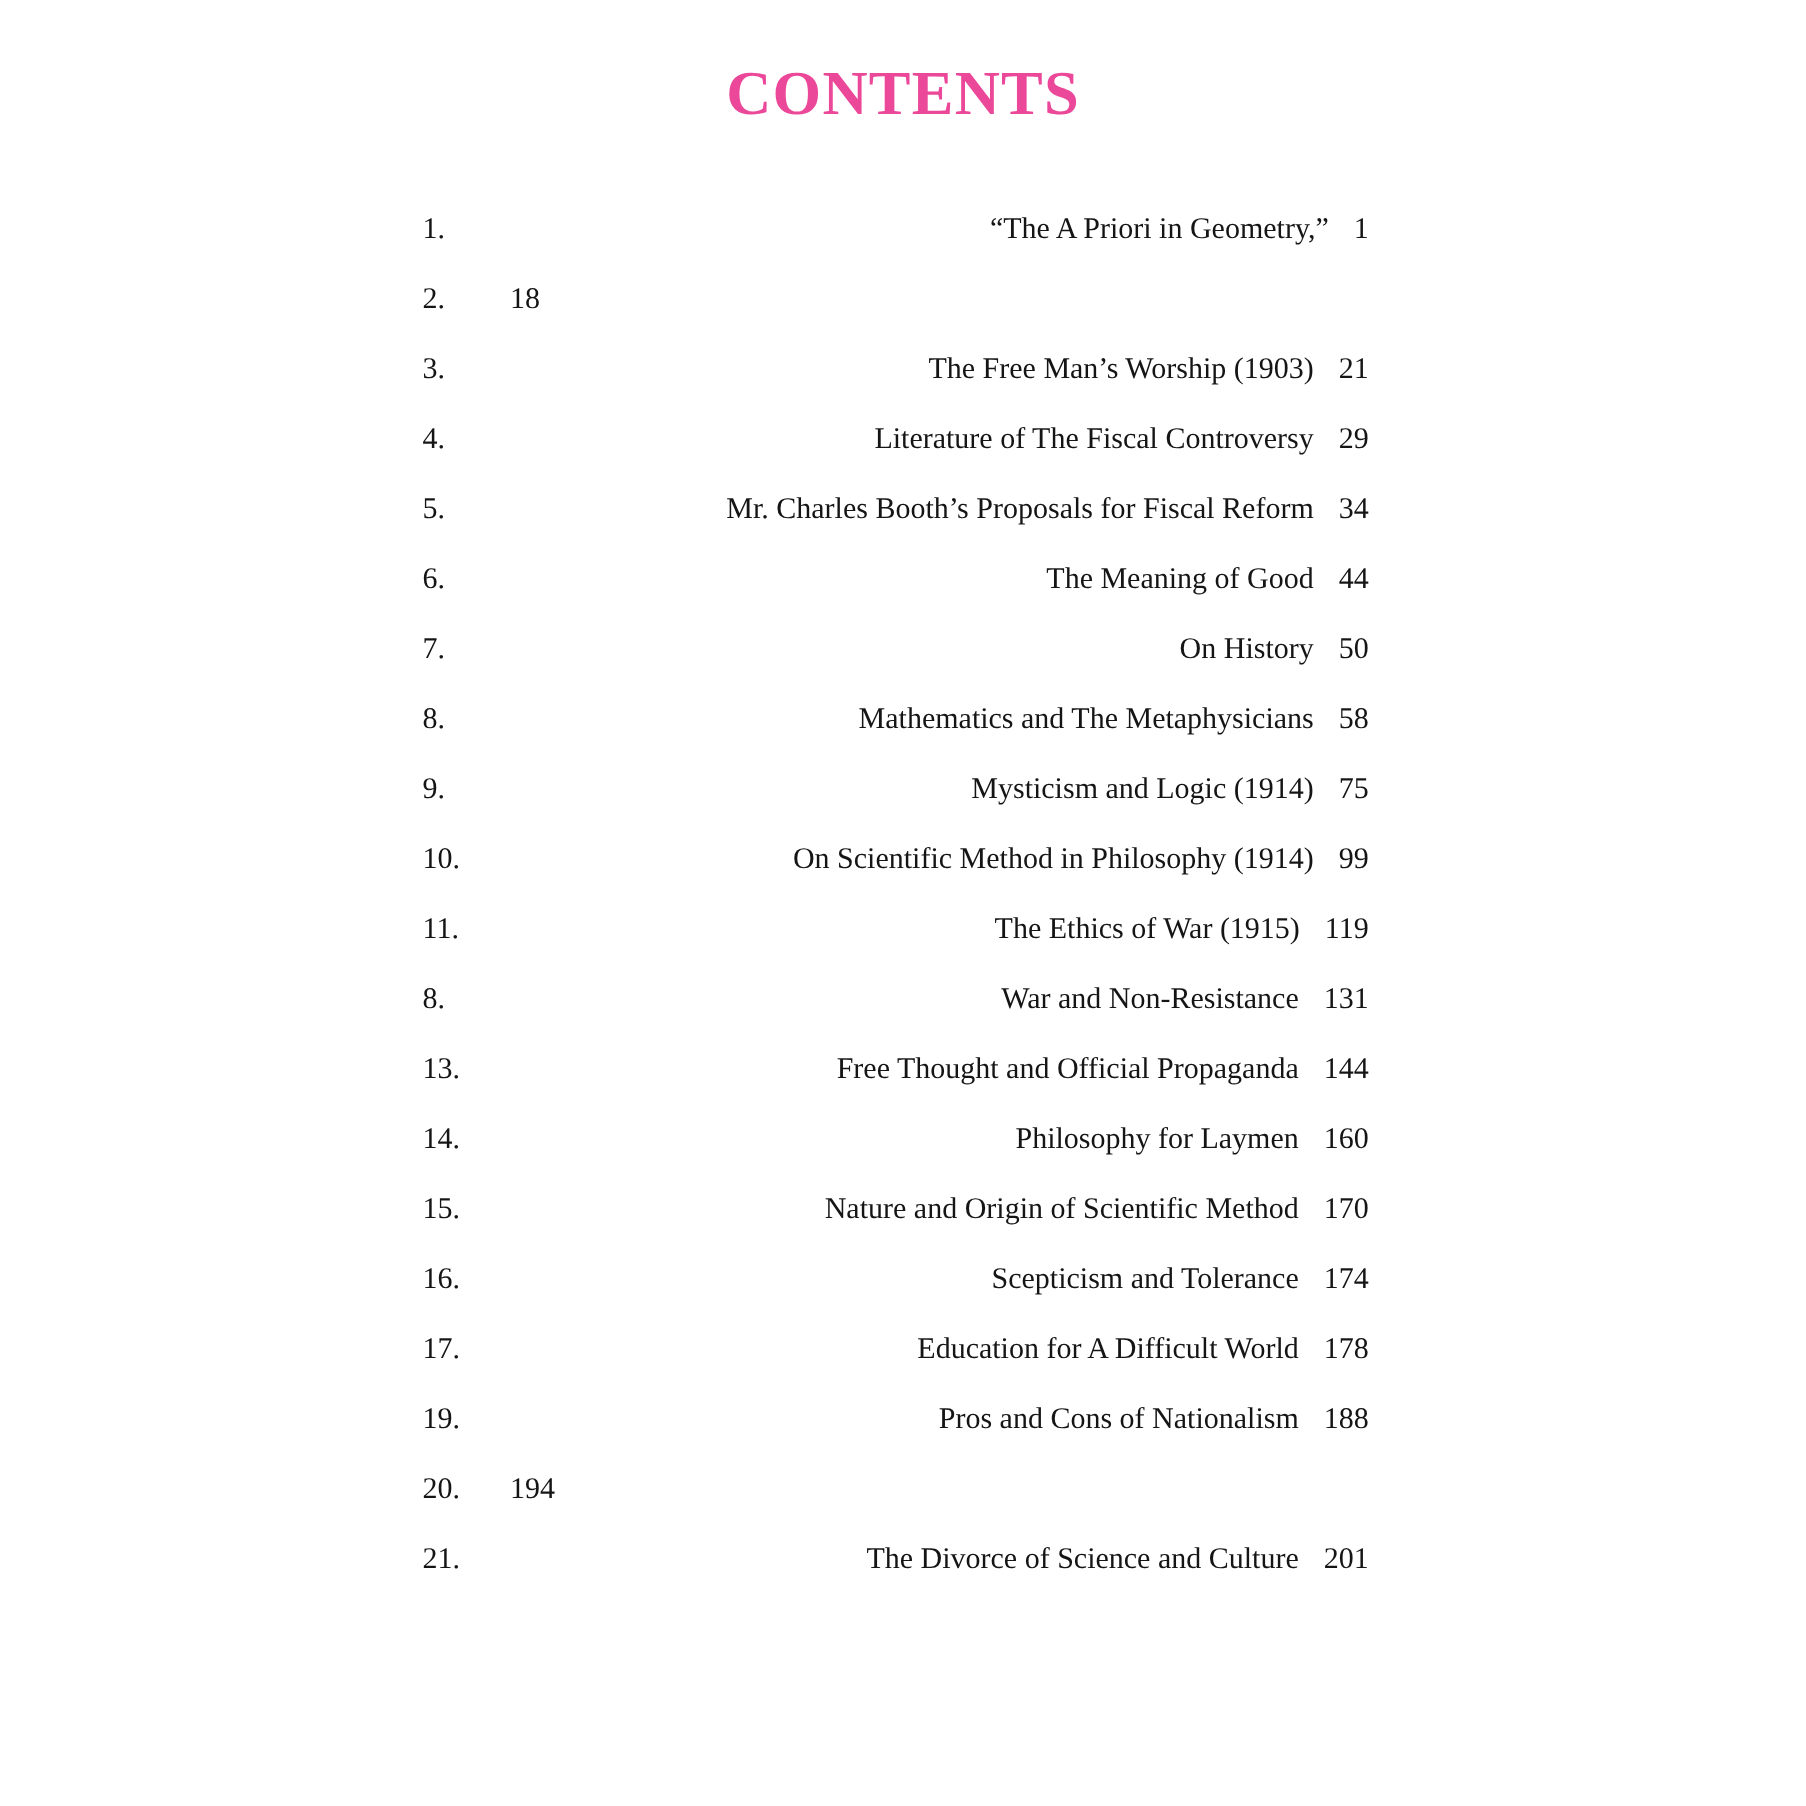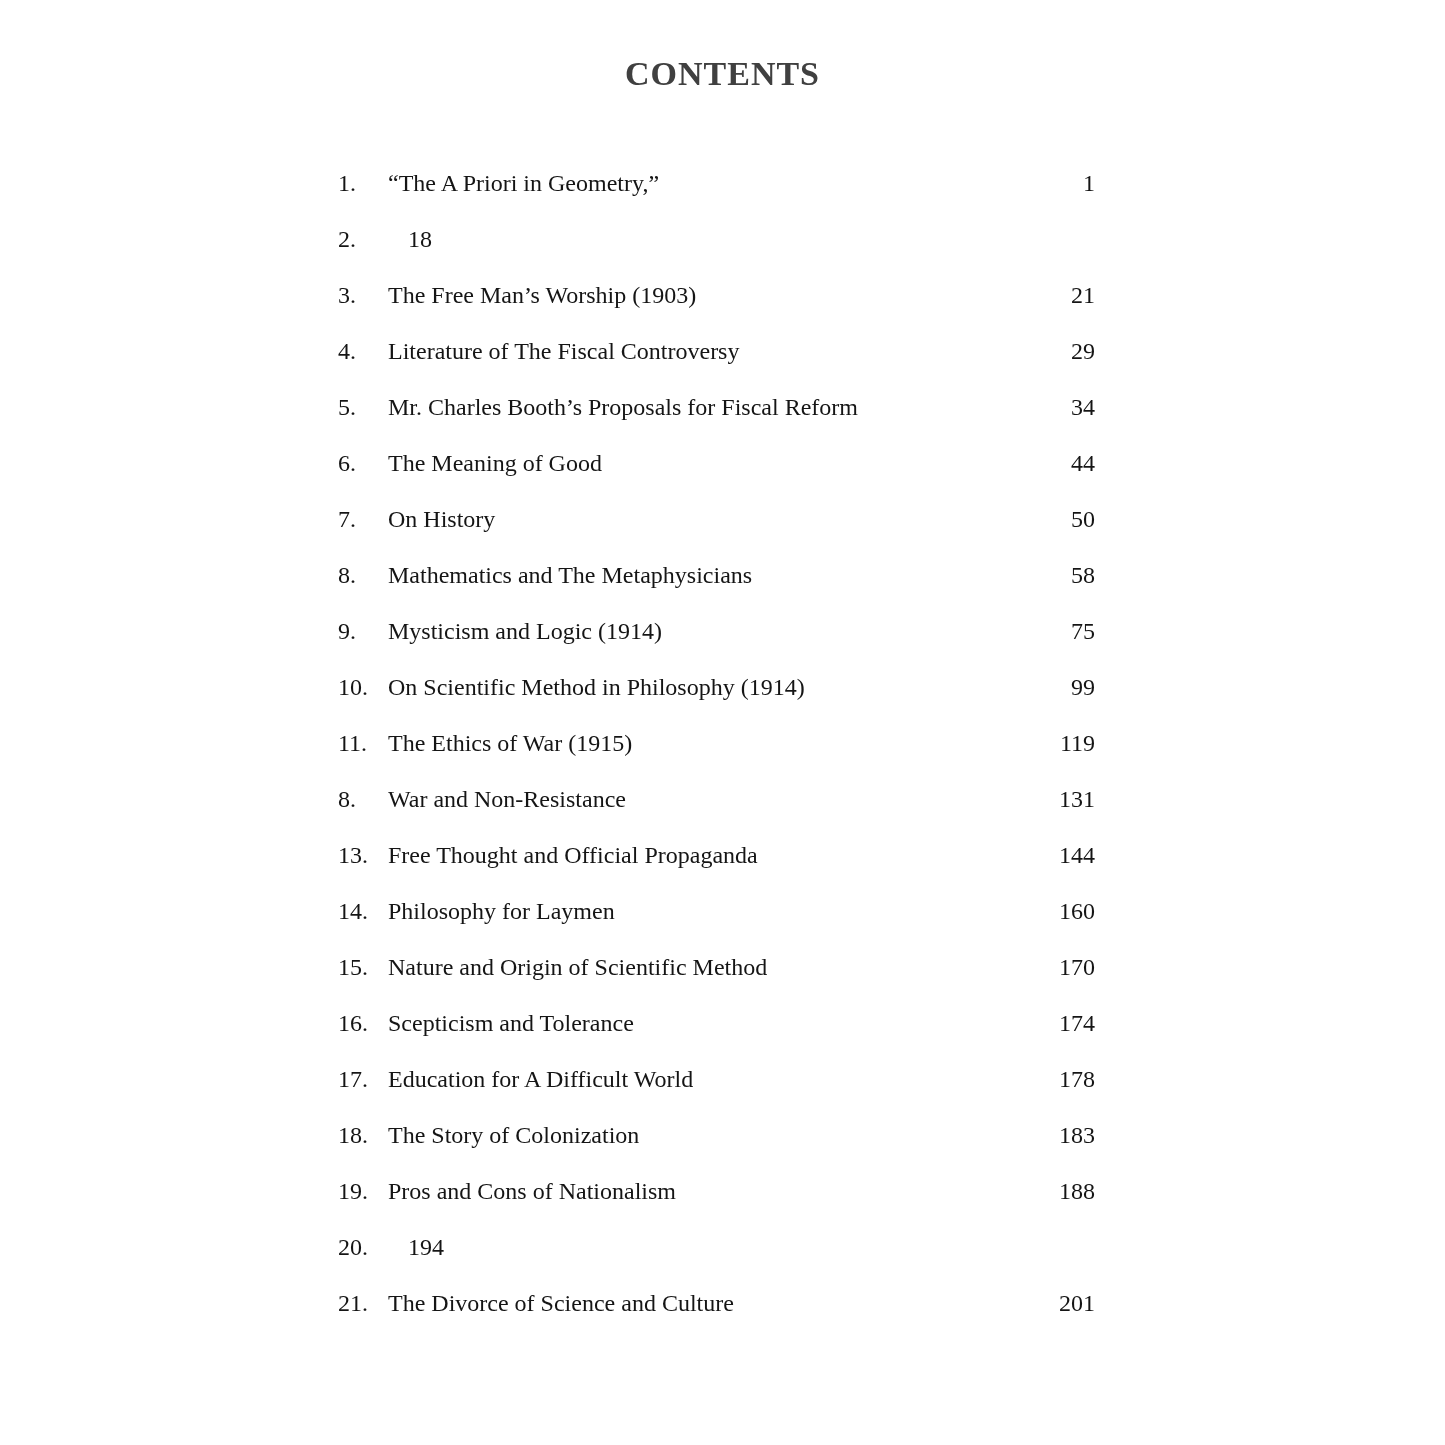--- a/index.html
+++ b/index.html
@@ -19,46 +19,46 @@
     position: absolute;
     inset: 0;
     background: #ffffff;
   }
   .toc-title {
     position: absolute;
     top: 44px;
     left: 0;
     width: 100%;
     text-align: center;
-    font-size: 34px;
+    font-size: 50px;
     line-height: 60px;
     font-weight: bold;
     letter-spacing: 1px;
-    color: #404040;
+    color: #ec4899;
   }
   .toc-list {
     position: absolute;
     left: 338px;
     top: 155px;
     width: 757px;
   }
   .toc-row {
     display: flex;
     align-items: center;
     height: 56px;
     font-size: 24px;
     color: #151515;
   }
   .toc-num {
     flex: 0 0 50px;
     text-align: left;
   }
   .toc-entry-title {
     flex: 1 1 auto;
-    text-align: left;
+    text-align: right;
     white-space: nowrap;
     overflow: hidden;
   }
   .toc-page {
     flex: 0 0 auto;
     text-align: right;
     padding-left: 20px;
   }
 </style>
 </head>
@@ -164,25 +164,20 @@
         <span class="toc-entry-title">Scepticism and Tolerance</span>
         <span class="toc-page">174</span>
       </div>
 
       <div class="toc-row">
         <span class="toc-num">17.</span>
         <span class="toc-entry-title">Education for A Difficult World</span>
         <span class="toc-page">178</span>
       </div>
 
-      <div class="toc-row">
-        <span class="toc-num">18.</span>
-        <span class="toc-entry-title">The Story of Colonization</span>
-        <span class="toc-page">183</span>
-      </div>
 
       <div class="toc-row">
         <span class="toc-num">19.</span>
         <span class="toc-entry-title">Pros and Cons of Nationalism</span>
         <span class="toc-page">188</span>
       </div>
 
       <div class="toc-row">
         <span class="toc-num">20.</span>
         <span class="toc-page">194</span>

